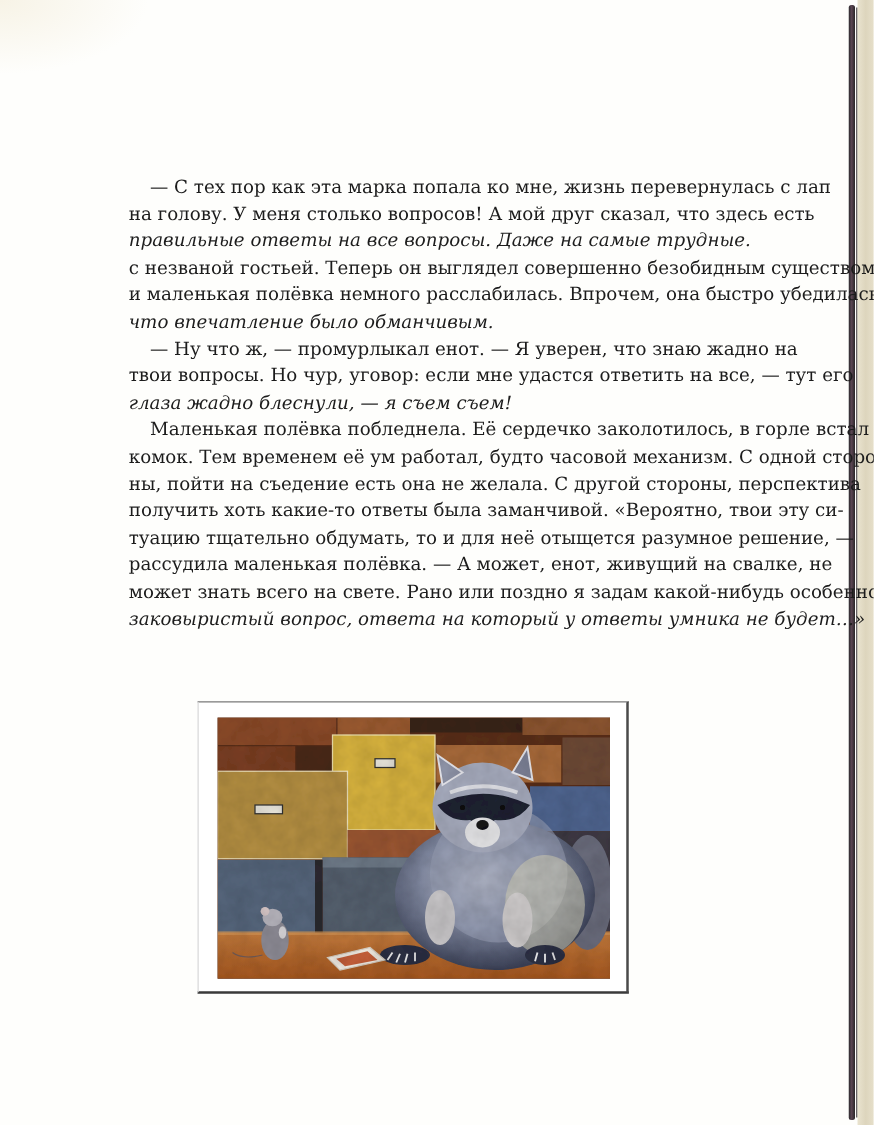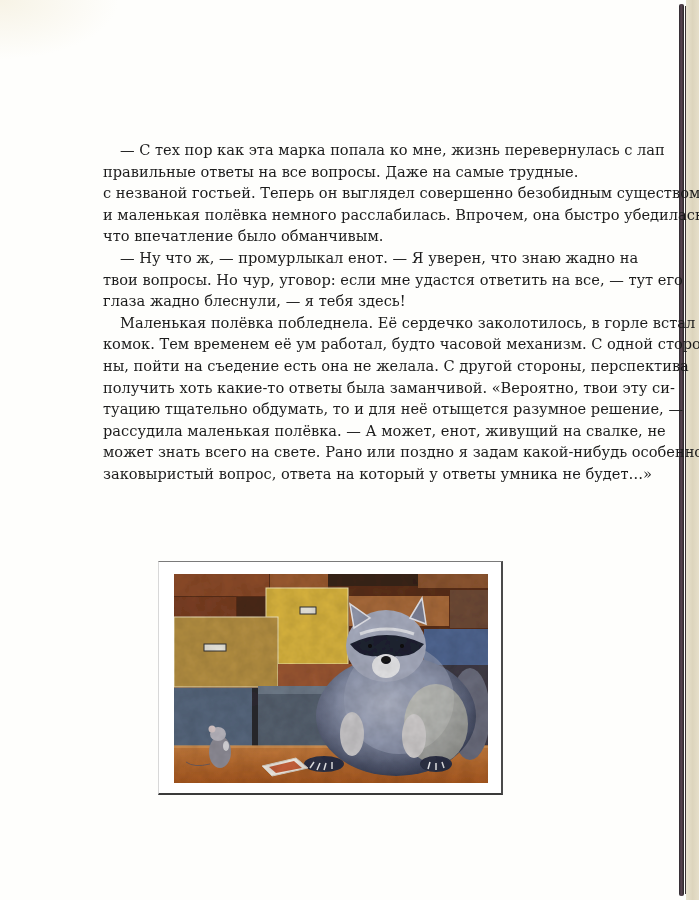--- a/index.html
+++ b/index.html
@@ -27,21 +27,21 @@
     }
     .text-block {
       position: absolute; left: 103px; top: 139px; width: 460px;
       font-size: 14.6px; line-height: 21.6px; color: #1c1c1c;
     }
     .line {
       display: block; text-align: justify; text-align-last: justify;
       white-space: nowrap; height: 21.6px; overflow: visible;
     }
     .line.indent { padding-left: 17px; }
-    .line.last { text-align-last: left; }
+    .line.last { text-align-last: left; font-style: italic; }
     .figure {
       position: absolute; left: 158px; top: 561px; width: 345px; height: 234px;
       background: #ffffff;
       border-top: 1px solid #7a7a7a; border-right: 2px solid #4a4a4a;
       border-bottom: 2px solid #3a3a3a; border-left: 1px solid #d8d8d8;
       box-sizing: border-box;
     }
     .painting {
       position: absolute; left: 15px; top: 12px; width: 314px; height: 209px;
       overflow: hidden; background: #6b3a20;
@@ -52,29 +52,30 @@
 <body>
 
 <div class="page-shade"></div>
 <div class="spine-line"></div>
 <div class="spine-line2"></div>
 <div class="page-edge"></div>
 
 <div class="text-block">
 
   <span class="line indent">— С тех пор как эта марка попала ко мне, жизнь перевернулась с лап</span>
+  <span class="line">на голову. У меня столько вопросов! А мой друг сказал, что здесь есть</span>
   <span class="line last">правильные ответы на все вопросы. Даже на самые трудные.</span>
 
   <span class="line">с незваной гостьей. Теперь он выглядел совершенно безобидным существом,</span>
   <span class="line">и маленькая полёвка немного расслабилась. Впрочем, она быстро убедилась,</span>
   <span class="line last">что впечатление было обманчивым.</span>
 
   <span class="line indent">— Ну что ж, — промурлыкал енот. — Я уверен, что знаю жадно на</span>
   <span class="line">твои вопросы. Но чур, уговор: если мне удастся ответить на все, — тут его</span>
-  <span class="line last">глаза жадно блеснули, — я тебя здесь!</span>
+  <span class="line last">глаза жадно блеснули, — я съем съем!</span>
 
   <span class="line indent">Маленькая полёвка побледнела. Её сердечко заколотилось, в горле встал</span>
   <span class="line">комок. Тем временем её ум работал, будто часовой механизм. С одной сторо-</span>
   <span class="line">ны, пойти на съедение есть она не желала. С другой стороны, перспектива</span>
   <span class="line">получить хоть какие-то ответы была заманчивой. «Вероятно, твои эту си-</span>
   <span class="line">туацию тщательно обдумать, то и для неё отыщется разумное решение, —</span>
   <span class="line">рассудила маленькая полёвка. — А может, енот, живущий на свалке, не</span>
   <span class="line">может знать всего на свете. Рано или поздно я задам какой-нибудь особенно</span>
   <span class="line last">заковыристый вопрос, ответа на который у ответы умника не будет…»</span>
 </div>

